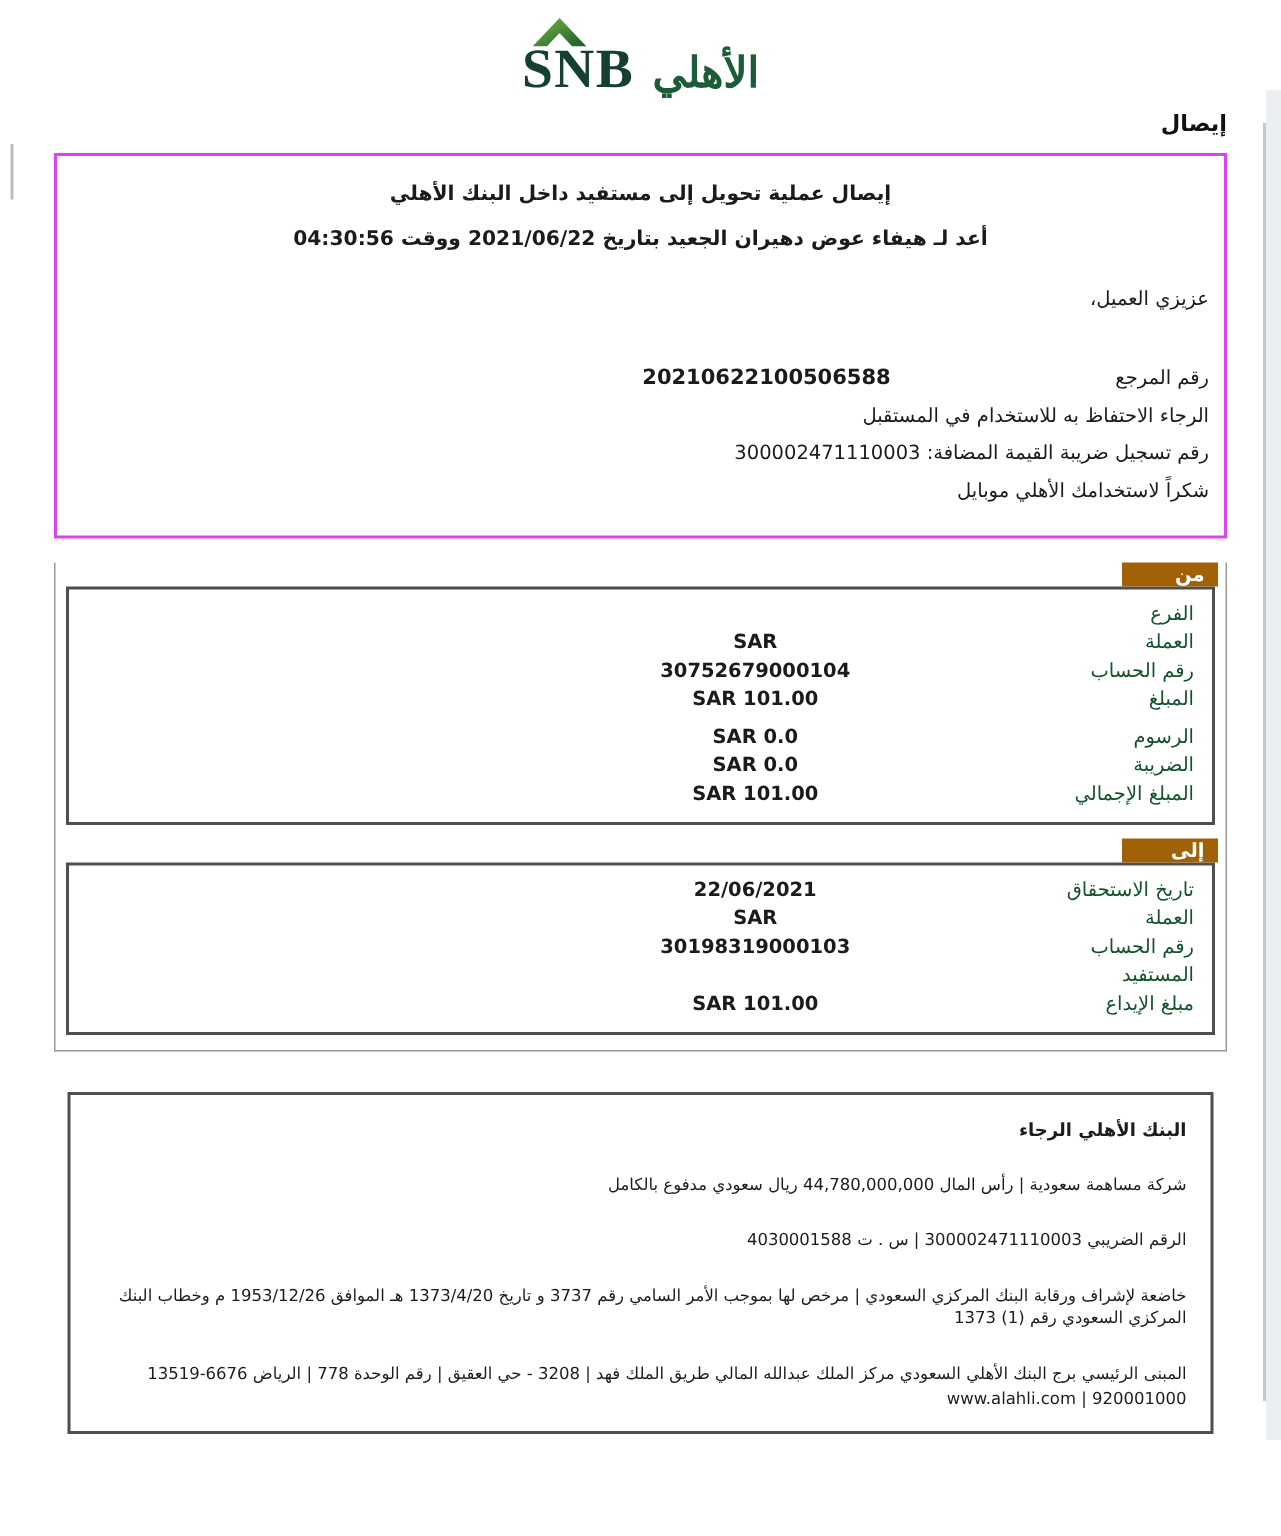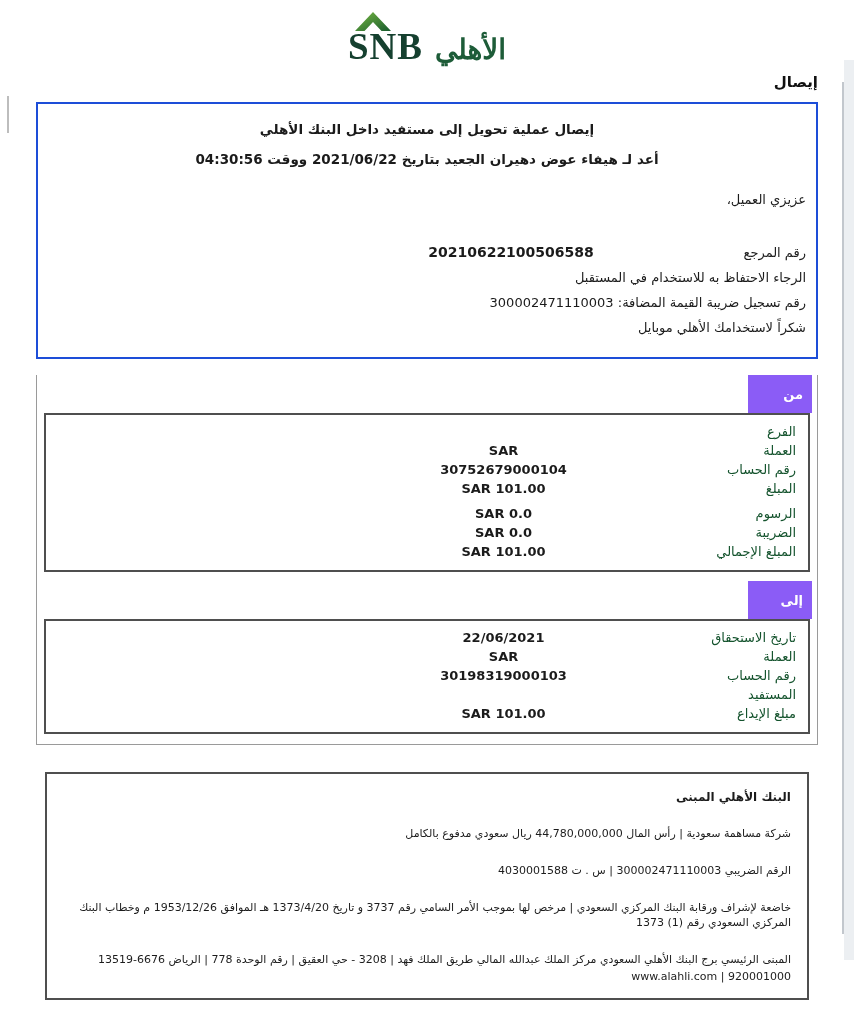--- a/index.html
+++ b/index.html
@@ -21,34 +21,34 @@
 
   
   .logo-row { display:flex; justify-content:center; align-items:flex-end; gap:12px; height:56px; direction:ltr;font-family:Liberation Serif, serif; }
   .logo-snb { position:relative; font-weight:bold; font-size:37px; line-height:0.95; letter-spacing:1px; color:#15402f; }
   .logo-chevron { position:absolute; top:-17px; left:7px; width:36px; height:19px; }
   .logo-ar { font-weight:bold; font-size:28px; line-height:1.0; color:#1d5c38; }
 
   .doc-title { text-align:right; font-weight:bold; font-size:15px; margin-top:9px; color:#111; }
 
   
-  .box1 { margin-top:11px; border:2px solid #1d4ed8; padding:17px 10px 22px 10px; direction:rtl; font-size:13px; }
+  .box1 { margin-top:11px; border:2px solid #d946ef; padding:17px 10px 22px 10px; direction:rtl; font-size:13px; }
   .box1 .c { text-align:center; font-weight:bold; font-size:13.5px; }
   .box1 .c + .c { margin-top:14px; }
   .greeting { margin-top:25px; }
   .ref-row { margin-top:37px; display:flex; align-items:baseline; }
   .ref-row .lbl { width:200px; }
   .ref-row .val { width:190px; text-align:center; font-weight:bold; font-size:14px; }
   .note { margin-top:10px; }
 
   
   .sections-outer { margin-top:16px; border:1px solid #9a9a9a; border-top:none; padding-bottom:10px; }
   .tab-row { display:flex; justify-content:flex-end; padding-right:5px; }
   .tab-row.second { margin-top:9px; }
-  .tab { width:64px; height:38px; background:#8b5cf6; color:#ffffff;
+  .tab { width:64px; height:16px; background:#a16207; color:#ffffff;
          font-size:13px; font-weight:bold; direction:rtl;
          display:flex; align-items:center; padding:0 9px; line-height:1; }
   .sec-box { margin:0 7px; border:2px solid #4f4f4f; padding:7px 12px 9px 12px; direction:rtl; }
   .frow { display:flex; align-items:baseline; line-height:19px; font-size:13px; }
   .frow .lbl { width:200px; color:#14532d; }
   .frow .val { width:185px; text-align:center; font-weight:600; }
   .frow.gap { margin-top:6px; }
 
   
   .footer-box { margin:27px 9px 0 9px; border:2px solid #4f4f4f;
@@ -155,21 +155,21 @@
       </div>
       <div class="frow">
         <div class="lbl">مبلغ الإيداع</div>
         <div class="val">101.00 SAR</div>
       </div>
     </div>
 
   </div>
 
   <div class="footer-box">
-    <div class="bank-name">البنك الأهلي المبنى</div>
+    <div class="bank-name">البنك الأهلي الرجاء</div>
     <div class="fline">شركة مساهمة سعودية | رأس المال 44,780,000,000 ريال سعودي مدفوع بالكامل</div>
     <div class="fline">الرقم الضريبي 300002471110003 | س . ت 4030001588</div>
     <div class="fline">خاضعة لإشراف ورقابة البنك المركزي السعودي | مرخص لها بموجب الأمر السامي رقم 3737 و تاريخ 1373/4/20 هـ الموافق 1953/12/26 م وخطاب البنك المركزي السعودي رقم (1) 1373</div>
     <div class="fline">المبنى الرئيسي برج البنك الأهلي السعودي مركز الملك عبدالله المالي طريق الملك فهد | 3208 - حي العقيق | رقم الوحدة 778 | الرياض 6676-13519</div>
     <div class="fline tight">www.alahli.com | 920001000</div>
   </div>
 
 </div>
 
 </body></html>

